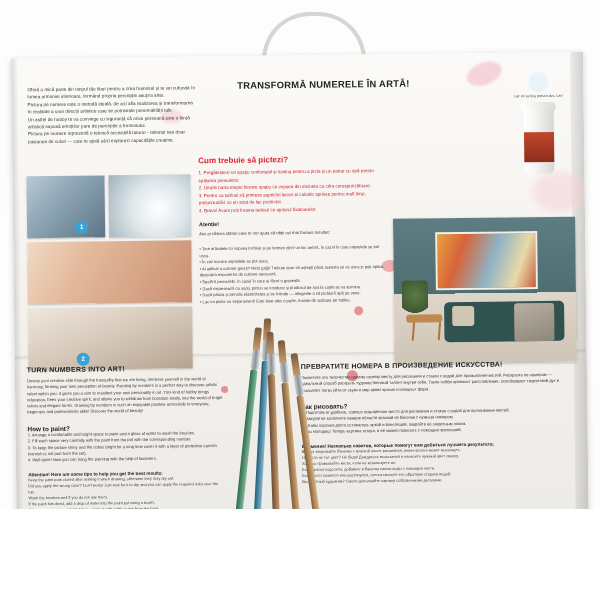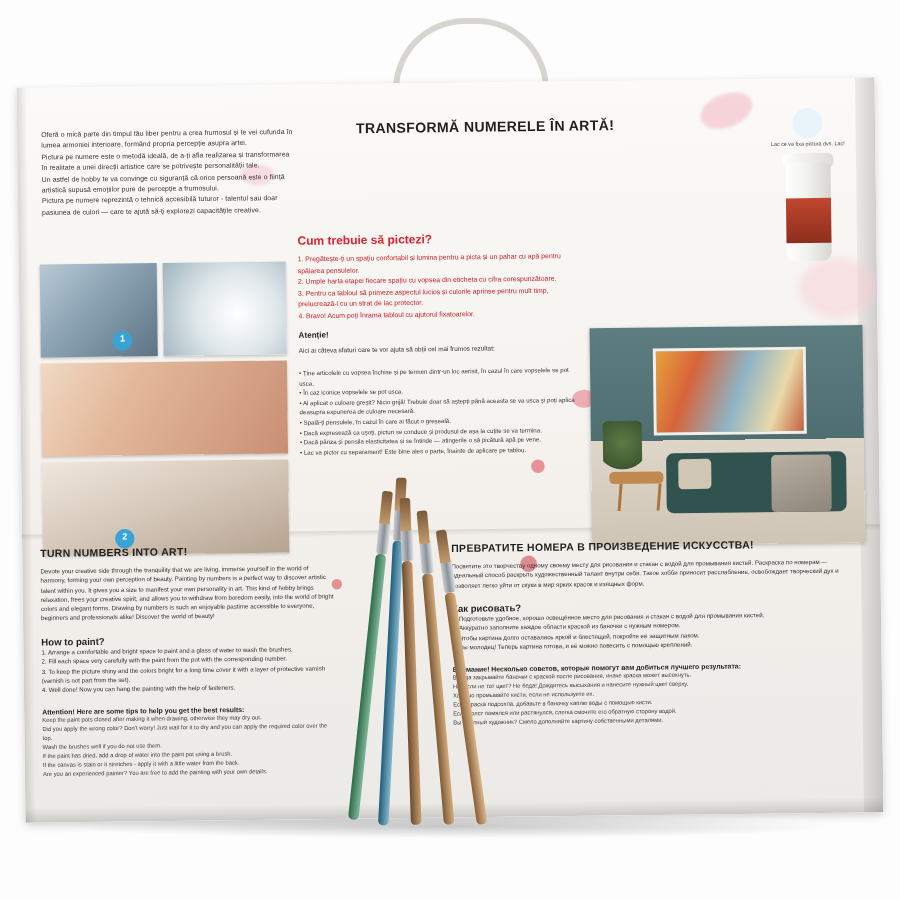--- a/index.html
+++ b/index.html
@@ -9,21 +9,21 @@
   body {
     width: 600px;
     height: 600px;
     background: #ffffff;
     font-family: "Liberation Sans", sans-serif;
     overflow: hidden;
   }
   #stage {
     position: relative;
     width: 600px;
-    height: 600px;
+    height: 509px;
     background: #fdfdfd;
     overflow: hidden;
   }
 
   
   .box {
     position: absolute;
     left: 14px;
     top: 55px;
     width: 572px;

